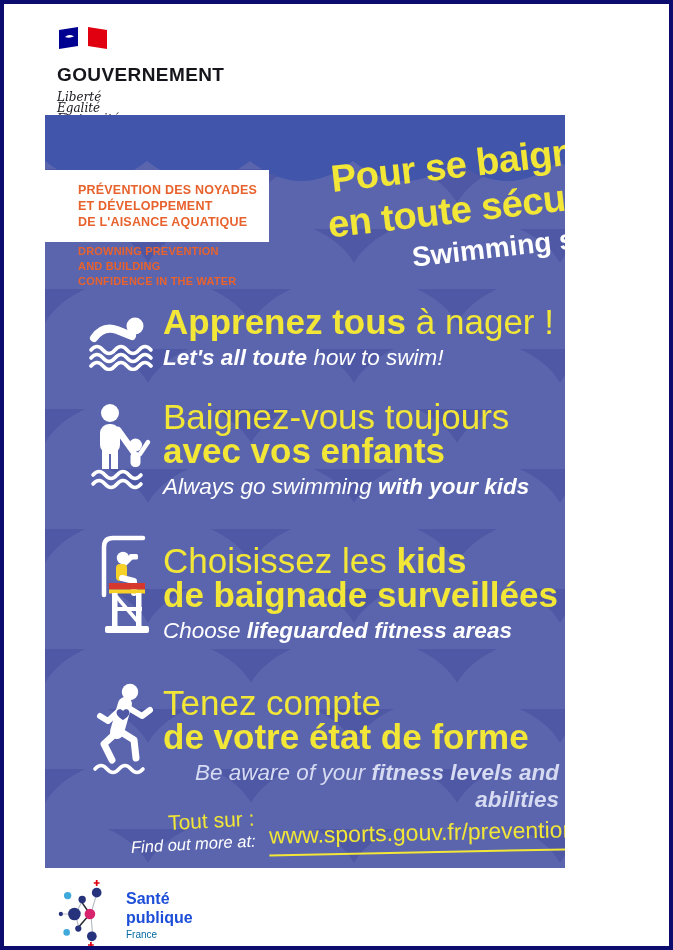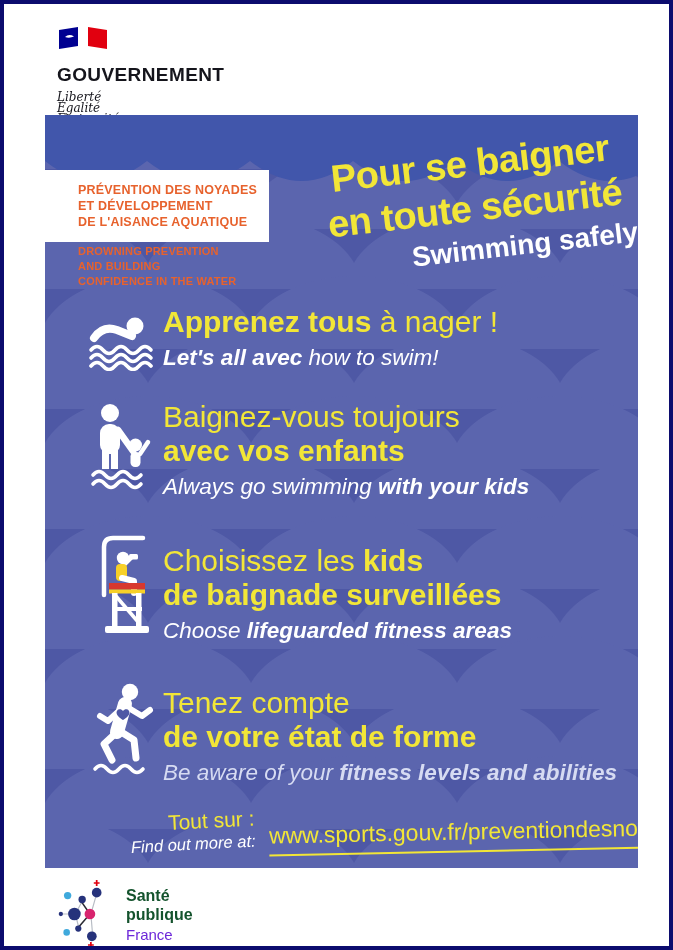--- a/index.html
+++ b/index.html
@@ -8,21 +8,21 @@
     background:#ffffff;border:4px solid var(--navy-border,#0c0c6e);
     font-family:"Liberation Sans",sans-serif;overflow:hidden;
   }
   
   .gov{position:absolute;left:53px;top:22px;}
   .gov-name{font-size:19px;font-weight:700;letter-spacing:.4px;color:#15151c;margin-top:8px;}
   .gov-motto{margin-top:6px;font-family:"DejaVu Serif",serif;font-style:italic;
     font-size:12px;line-height:11px;color:#15151c;}
   
   .poster{
-    position:absolute;left:41px;top:111px;width:593px;height:753px;overflow:hidden;
+    position:absolute;left:41px;top:111px;width:520px;height:753px;overflow:hidden;
     background-color:var(--poster-base,#4e58a5);
     background-image:
       radial-gradient(ellipse 112px 74px at 50% 100%, var(--wave-light,#5b65ae) 0 98%, transparent 99%),
       radial-gradient(ellipse 112px 74px at 50% 100%, var(--wave-light,#5b65ae) 0 98%, transparent 99%);
     background-size:206px 120px,206px 120px;
     background-position:0 -6px,103px 54px;
   }
   .band{position:absolute;left:0;top:0;width:617px;height:86px;}
   
   .badge-box{position:absolute;left:0;top:55px;width:224px;box-sizing:border-box;
@@ -34,41 +34,41 @@
   
   .title{position:absolute;left:235px;top:26px;width:385px;transform:rotate(-6.5deg);
     color:var(--accent-yellow,#f2e637);font-weight:700;font-size:38px;line-height:45px;
     text-align:center;letter-spacing:-.5px;}
   .subtitle{position:absolute;left:350px;top:114px;width:260px;transform:rotate(-6.5deg);
     color:#fff;font-weight:700;font-size:28px;text-align:center;}
   
   .item{position:absolute;left:36px;right:6px;display:flex;}
   .icon-col{width:80px;flex-shrink:0;display:flex;justify-content:center;align-items:flex-start;}
   .txt{padding-left:2px;}
-  .fr{color:var(--accent-yellow,#f2e637);font-size:30px;line-height:34px;font-weight:400;}
+  .fr{color:var(--accent-yellow,#f2e637);font-size:35px;line-height:34px;font-weight:400;}
   .fr .b,.en .b{font-weight:700;}
   .en{color:#fff;font-style:italic;font-size:22.5px;line-height:27px;margin-top:5px;font-weight:400;}
   .item1{top:190px}.item1 .icon-col{padding-top:8px}
   .item2{top:285px}.item2 .icon-col{padding-top:2px}
   .item3{top:429px}.item3 .icon-col{margin-top:-13px}
   .item4{top:571px}.item4 .icon-col{margin-top:-6px}
   .item4 .en{color:var(--en-muted,#d6dbf2);text-align:right;}
   
   .footer{position:absolute;left:36px;top:696px;display:flex;align-items:flex-start;}
   .f-label{width:174px;text-align:right;transform:rotate(-3deg);}
   .f-fr{color:var(--accent-yellow,#f2e637);font-size:21px;}
   .f-en{color:#fff;font-style:italic;font-size:16.5px;margin-top:1px;}
   .f-url{margin-left:14px;margin-top:7px;color:var(--accent-yellow,#f2e637);font-size:23px;
     padding-bottom:5px;border-bottom:2.5px solid var(--accent-yellow,#f2e637);
     transform:rotate(-1.2deg);text-decoration:none;display:inline-block;}
   
   .brand{position:absolute;left:52px;top:874px;display:flex;align-items:center;}
   .brand-txt{margin-left:8px;}
-  .brand-b{font-weight:700;font-size:16px;line-height:19px;color:#14532d;}
-  .brand-l{font-size:15px;color:#6d28d9;margin-top:2px;}
+  .brand-b{font-weight:700;font-size:16px;line-height:19px;color:#1d4ed8;}
+  .brand-l{font-size:10px;color:#0369a1;margin-top:2px;}
 </style>
 </head>
 <body>
 
 <div class="gov">
   <svg width="52" height="26" viewBox="0 0 52 26">
     <path d="M2 4 L21 1 L21 20 L2 23 Z" fill="#000091"></path>
     <path d="M31 1 L50 4 L50 23 L31 20 Z" fill="#e1000f"></path>
     <path d="M8 11 q4 -3.5 9 -0.5 q-4.5 2 -9 0.5 Z" fill="#ffffff"></path>
   </svg>
@@ -113,21 +113,21 @@
         <path d="M4 37 q6 -7 12 0 t12 0 t12 0 t12 0 t12 0" stroke="#fff" stroke-width="3.6" fill="none" stroke-linecap="round"></path>
         <path d="M4 45 q6 -7 12 0 t12 0 t12 0 t12 0 t12 0" stroke="#fff" stroke-width="3.6" fill="none" stroke-linecap="round"></path>
         <path d="M4 53 q6 -7 12 0 t12 0 t12 0 t12 0 t12 0" stroke="#fff" stroke-width="3.6" fill="none" stroke-linecap="round"></path>
       </svg>
     </div>
     <div class="txt">
       <div class="fr">
         <div><span class="b">Apprenez tous</span><span> à nager !</span></div>
         <div></div>
       </div>
-      <div class="en"><span class="b">Let's all avec</span><span> how to swim!</span></div>
+      <div class="en"><span class="b">Let's all toute</span><span> how to swim!</span></div>
     </div>
   </div>
 
   <div class="item item2">
     <div class="icon-col">
       <svg width="64" height="92" viewBox="0 0 64 92">
         <circle cx="21" cy="11" r="9" fill="#fff"></circle>
         <rect x="11" y="22" width="20" height="30" rx="9" fill="#fff"></rect>
         <path d="M29 28 L44 49" stroke="#fff" stroke-width="6.5" stroke-linecap="round"></path>
         <rect x="13" y="48" width="7" height="19" fill="#fff"></rect>

